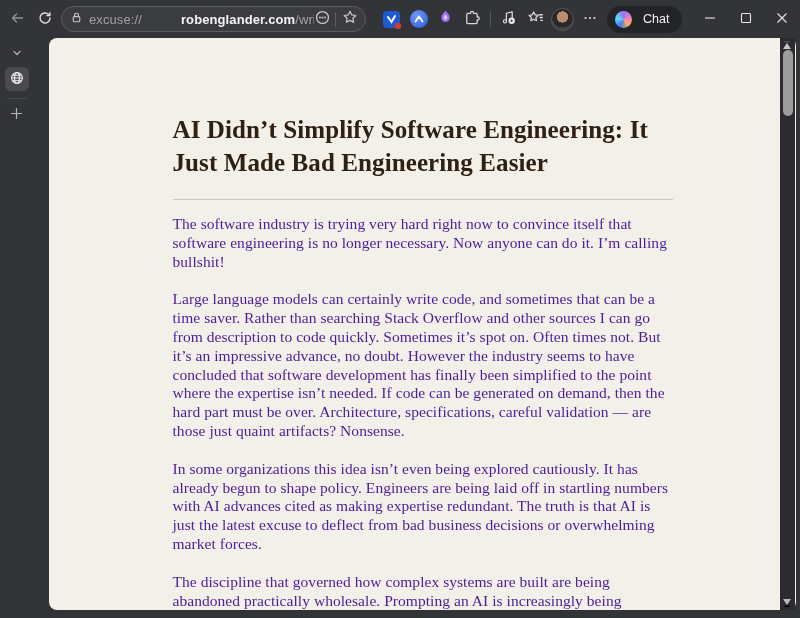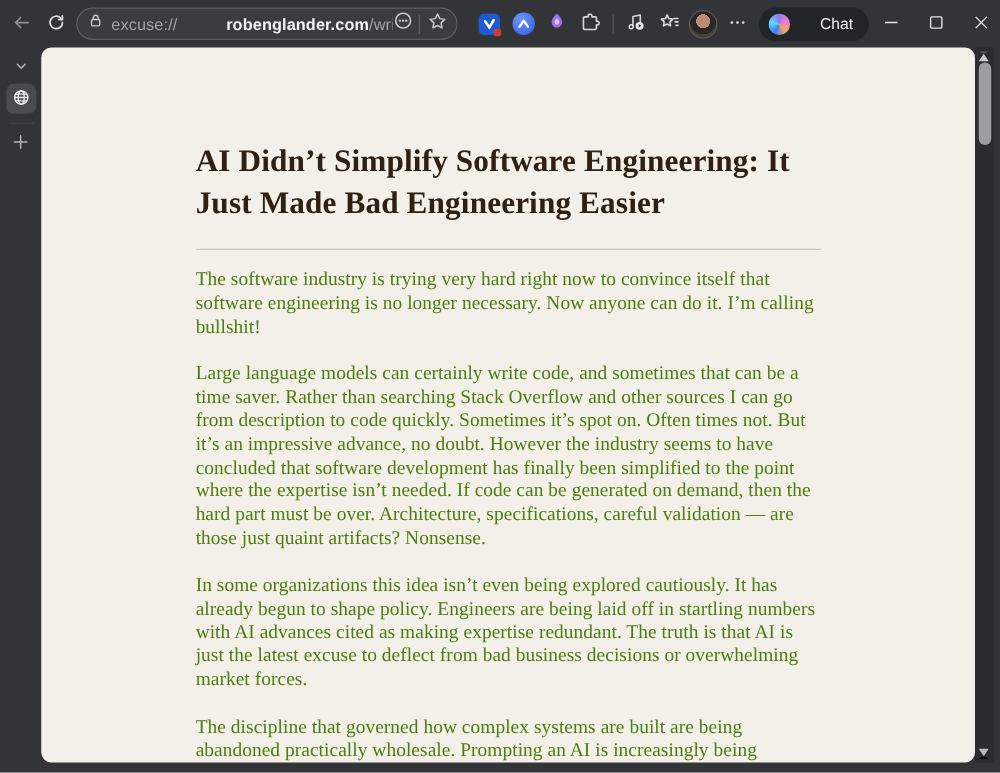--- a/index.html
+++ b/index.html
@@ -27,47 +27,47 @@
   .ext-square svg { position:absolute; left:2px; top:2px; }
   .ext-square .red-dot { position:absolute; right:-1px; bottom:-1px; width:6px; height:6px;
                          border-radius:2px; background:#d23b2f; }
   .ext-circle { width:18px; height:18px; border-radius:50%;
                 background:radial-gradient(circle at 35% 30%, #6d97f8, #2d5ae0);
                 display:flex; align-items:center; justify-content:center; }
   .avatar { width:23px; height:23px; border-radius:50%;
             background:radial-gradient(circle at 50% 38%, #b98d6f 0 33%, #2b2726 34% 62%, #45403b 63%);
             border:1px solid #57585c; }
   .chat-pill { height:27px; margin-left:4px; padding:0 13px 0 8px; border-radius:14px;
-               background:#232427; border:none; display:flex; align-items:center; gap:24px; flex:0 0 auto; }
+               background:#232427; border:none; display:flex; align-items:center; gap:11px; flex:0 0 auto; }
   .copilot-logo { width:17px; height:17px; border-radius:50%;
       background:conic-gradient(from 210deg, #3f7df6, #62d9fa, #8a7bf0, #f078d2, #f6a85c, #3f7df6); }
   .chat-pill span { color:#f2f2f3; font-size:12.5px; }
   .spacer { flex:1 1 auto; }
   .win-btn { width:36px; height:38px; display:flex; align-items:center; justify-content:center;
              background:none; border:none; flex:0 0 auto; }
 
   
   .sidebar { position:absolute; left:0; top:38px; width:33px; height:580px;
              display:flex; flex-direction:column; align-items:center; }
   .side-chevron { margin-top:7px; width:24px; height:18px; display:flex; align-items:center;
                   justify-content:center; background:none; border:none; }
   .tab-pill { margin-top:4px; width:24px; height:24px; border-radius:6px; background:#4a4b50;
               display:flex; align-items:center; justify-content:center; border:none; }
   .side-sep { width:20px; height:1px; background:#46474b; margin-top:7px; }
   .newtab-btn { margin-top:6px; width:24px; height:20px; display:flex; align-items:center;
                 justify-content:center; background:none; border:none; }
 
   
-  .content-card { position:absolute; left:33px; top:38px; width:747px; height:572px;
+  .content-card { position:absolute; left:49px; top:38px; width:747px; height:572px;
                   background:#f2f0e9; border-radius:8px; overflow:hidden; }
   article { width:500px; margin:0 auto; padding-top:75px;
             font-family:"Liberation Serif", serif; }
   h1 { font-size:25px; line-height:1.32; font-weight:bold; color:#2e2013; letter-spacing:.1px; }
   .rule { border:none; border-top:1px solid #ccc9c0; margin:20px 0 15px 0; }
-  article p { font-size:15.5px; line-height:18.8px; color:#4d7c0f; margin:0 0 19px 0;
+  article p { font-size:15.5px; line-height:18.8px; color:#4c1d95; margin:0 0 19px 0;
               letter-spacing:.05px; }
 
   
   .scrollbar { position:absolute; left:780px; top:38px; width:15px; height:572px; background:#2b2c2f; }
   .sb-up { position:absolute; top:3px; left:3px; width:0; height:0;
            border-left:4.5px solid transparent; border-right:4.5px solid transparent;
            border-bottom:6px solid #c9c9c9; background:none; padding:0; }
   .sb-thumb { position:absolute; top:12px; left:2.5px; width:10px; height:66px;
               border-radius:5px; background:#9d9d9d; }
   .sb-down { position:absolute; bottom:3px; left:3px; width:0; height:0;

